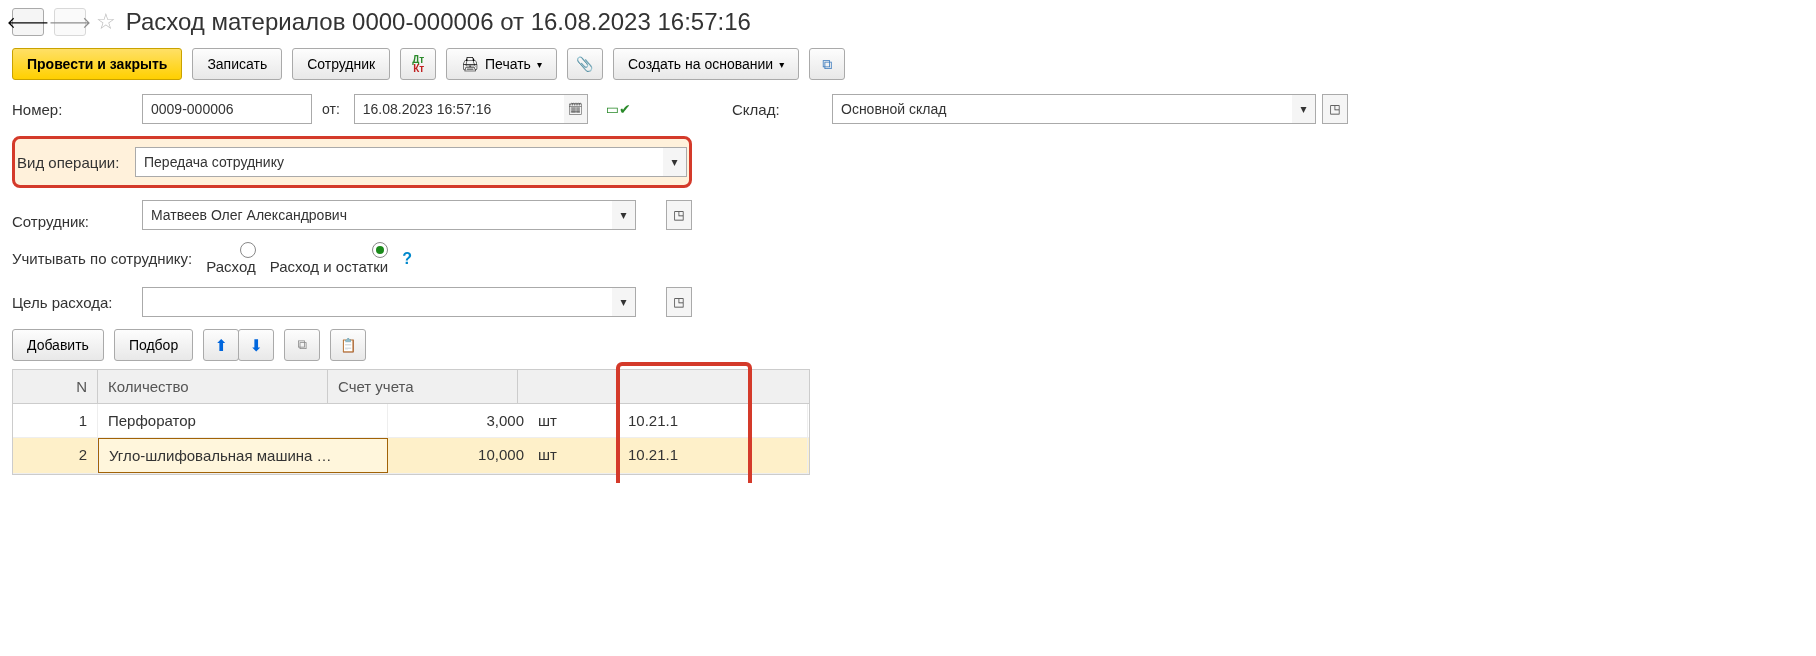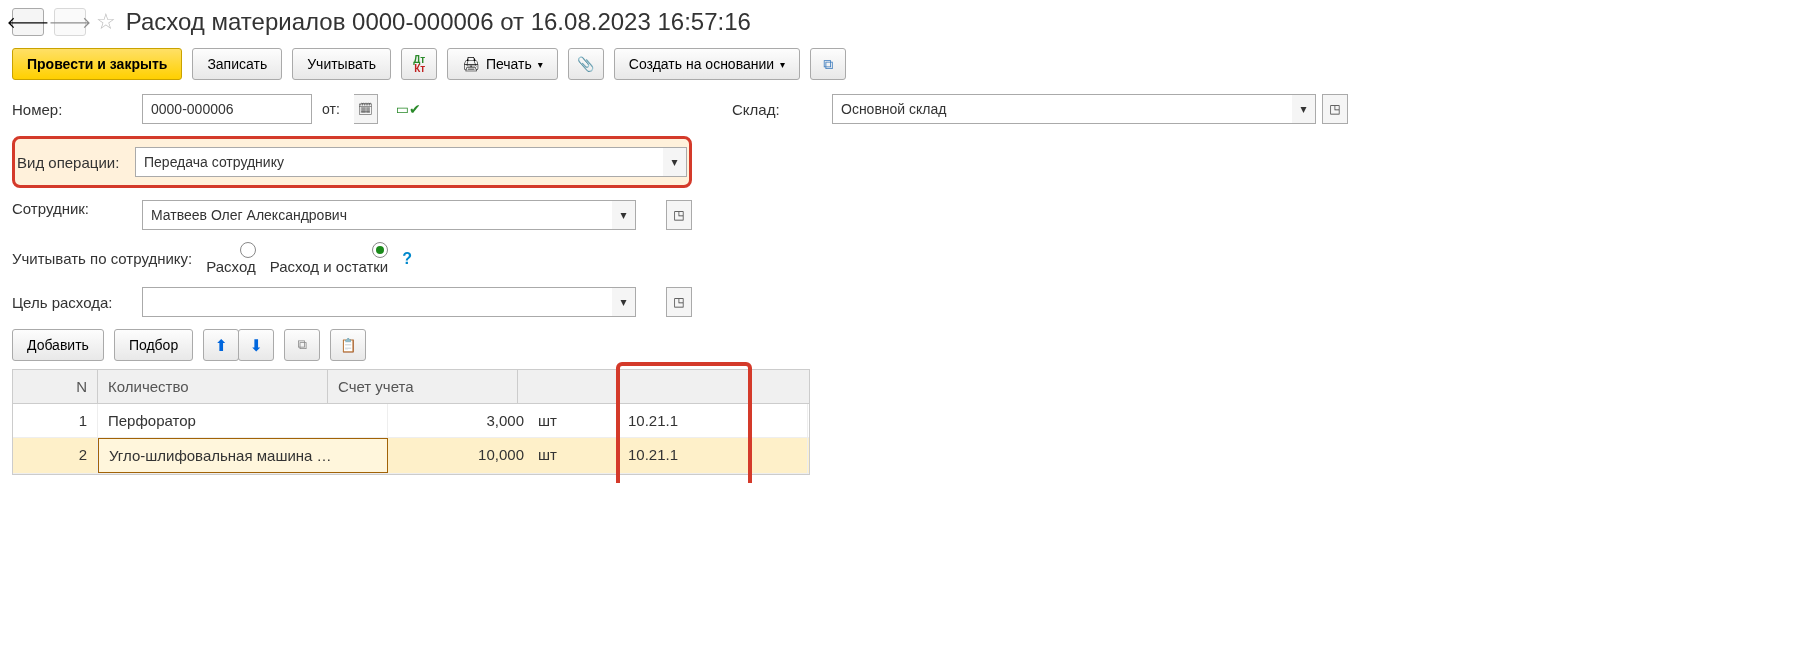--- a/index.html
+++ b/index.html
@@ -70,21 +70,21 @@
 <div class="header-row">
   <button class="nav-btn">🡐</button>
   <button class="nav-btn" style="opacity:.45">🡒</button>
   <span class="star-icon">☆</span>
   <h1 class="page-title">Расход материалов 0000-000006 от 16.08.2023 16:57:16</h1>
 </div>
 
 <div class="toolbar">
   <button class="btn btn-primary">Провести и закрыть</button>
   <button class="btn">Записать</button>
-  <button class="btn">Учитывать</button>
+  <button class="btn">Сотрудник</button>
   <button class="btn btn-icon">
       <span class="dtkt">
         <span class="dt">Дт</span>
         <span class="kt">Кт</span>
       </span>
     </button>
   <button class="btn">
     <span>🖨</span>
     <span>Печать</span>
     <span style="font-size:10px">▾</span>
@@ -98,24 +98,27 @@
   </button>
   <button class="btn btn-icon">
       <span style="color:#3a7abd">⧉</span>
     </button>
 </div>
 
 <div class="form-row">
   <div class="col-left" style="display:flex;align-items:center;gap:10px">
     <span class="label">Номер:</span>
     <div class="input" style="width:170px">
-        <span>0000-000006</span>
+        <span>0009-000006</span>
       </div>
     <span class="label-short">от:</span>
     <div class="input-combo">
+      <div class="input" style="width:210px">
+          <span>16.08.2023 16:57:16</span>
+        </div>
       <div class="mini-btn">
           <span>🗓</span>
         </div>
     </div>
     <span style="margin-left:8px;color:#2a8a2a">▭✔</span>
   </div>
   <div class="col-right">
     <span class="label" style="width:100px">Склад:</span>
     <div class="input-combo">
       <div class="input" style="width:460px">
@@ -141,21 +144,21 @@
           </div>
         <div class="mini-btn">
             <span>▾</span>
           </div>
       </div>
     </div>
   </div>
 </div>
 
 <div class="form-row">
-  <div class="col-left" style="display:flex;align-items:flex-start;gap:10px">
+  <div class="col-left" style="display:flex;align-items:flex-end;gap:10px">
     <span class="label">Сотрудник:</span>
     <div class="input-combo" style="flex:1">
       <div class="input" style="width:470px">
           <span>Матвеев Олег Александрович</span>
         </div>
       <div class="mini-btn">
           <span>▾</span>
         </div>
     </div>
     <div class="ext-btn">

